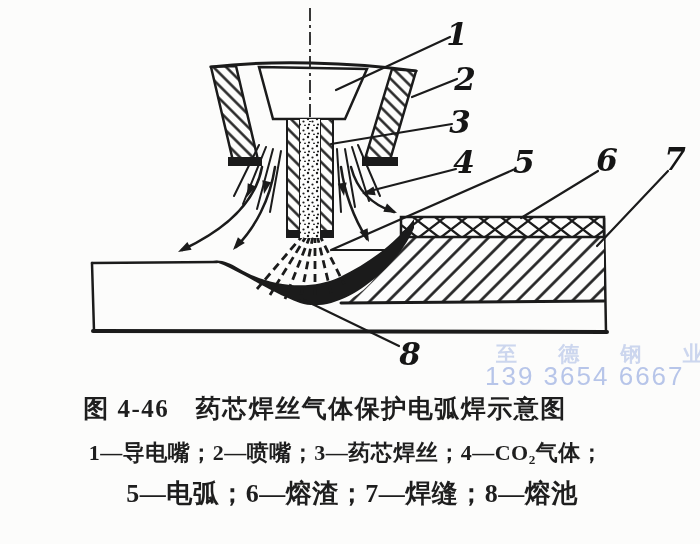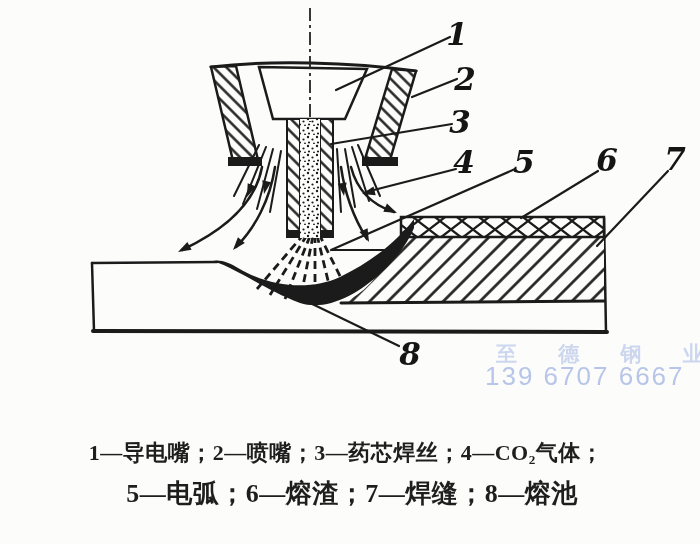--- a/index.html
+++ b/index.html
@@ -176,18 +176,19 @@
       <text class="num" x="460" y="133" text-anchor="middle">3</text>
       <text class="num" x="464" y="173" text-anchor="middle">4</text>
       <text class="num" x="524" y="173" text-anchor="middle">5</text>
       <text class="num" x="607" y="171" text-anchor="middle">6</text>
       <text class="num" x="675" y="170" text-anchor="middle">7</text>
       <text class="num" x="410" y="365" text-anchor="middle">8</text>
     </g>
   </svg>
 
   <div class="wm wm-company">至 德 钢 业</div>
-  <div class="wm wm-phone">139 6707 6667</div>
+  <div class="wm wm-phone">139 3654 6667</div>
 
+  <div class="cap cap-title">图 4-46　药芯焊丝气体保护电弧焊示意图</div>
   <div class="cap cap-l1">1—导电嘴；2—喷嘴；3—药芯焊丝；4—CO₂气体；</div>
   <div class="cap cap-l2">5—电弧；6—熔渣；7—焊缝；8—熔池</div>
 
 </div>
 
 </body></html>

